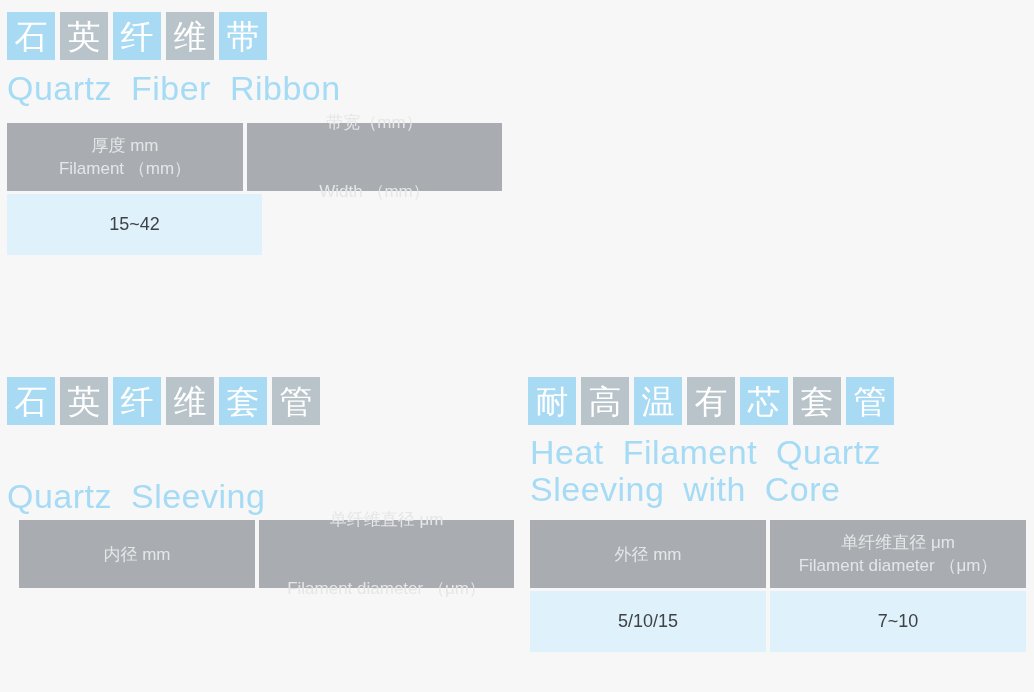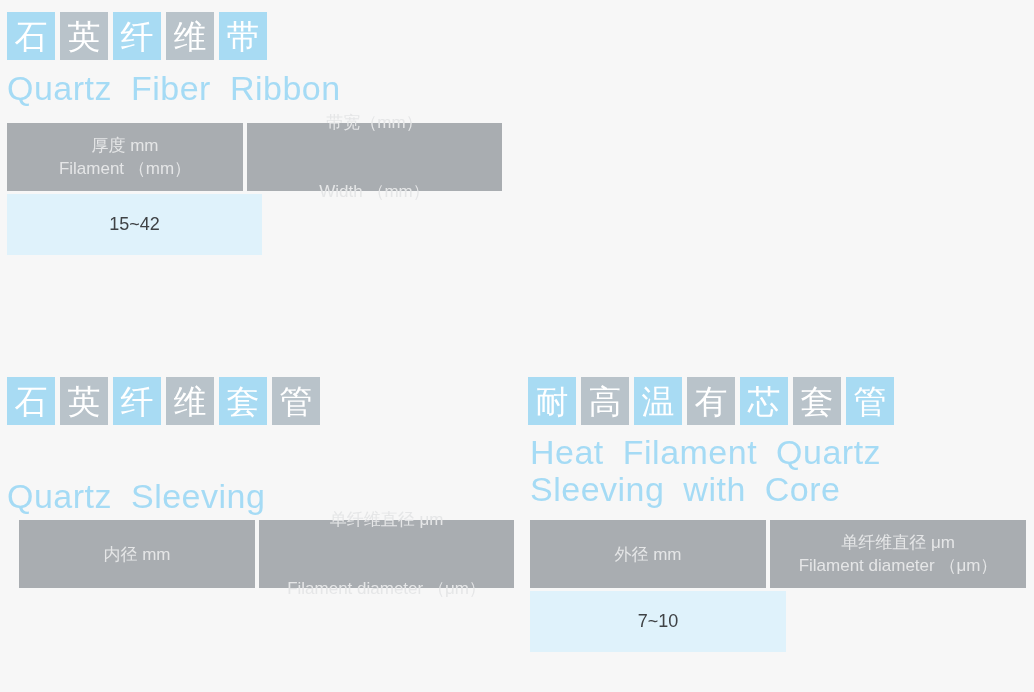--- a/index.html
+++ b/index.html
@@ -106,15 +106,16 @@
   <div class="tr">
     <div class="th c1">
       <span>外径 mm</span>
     </div>
     <div class="th c2w">
       <span>单纤维直径 μm</span>
       <span>Filament diameter （μm）</span>
     </div>
   </div>
   <div class="tr">
+    <div class="td c1">5/10/15</div>
     <div class="td c2w">7~10</div>
   </div>
 </div>
 
 </body></html>

